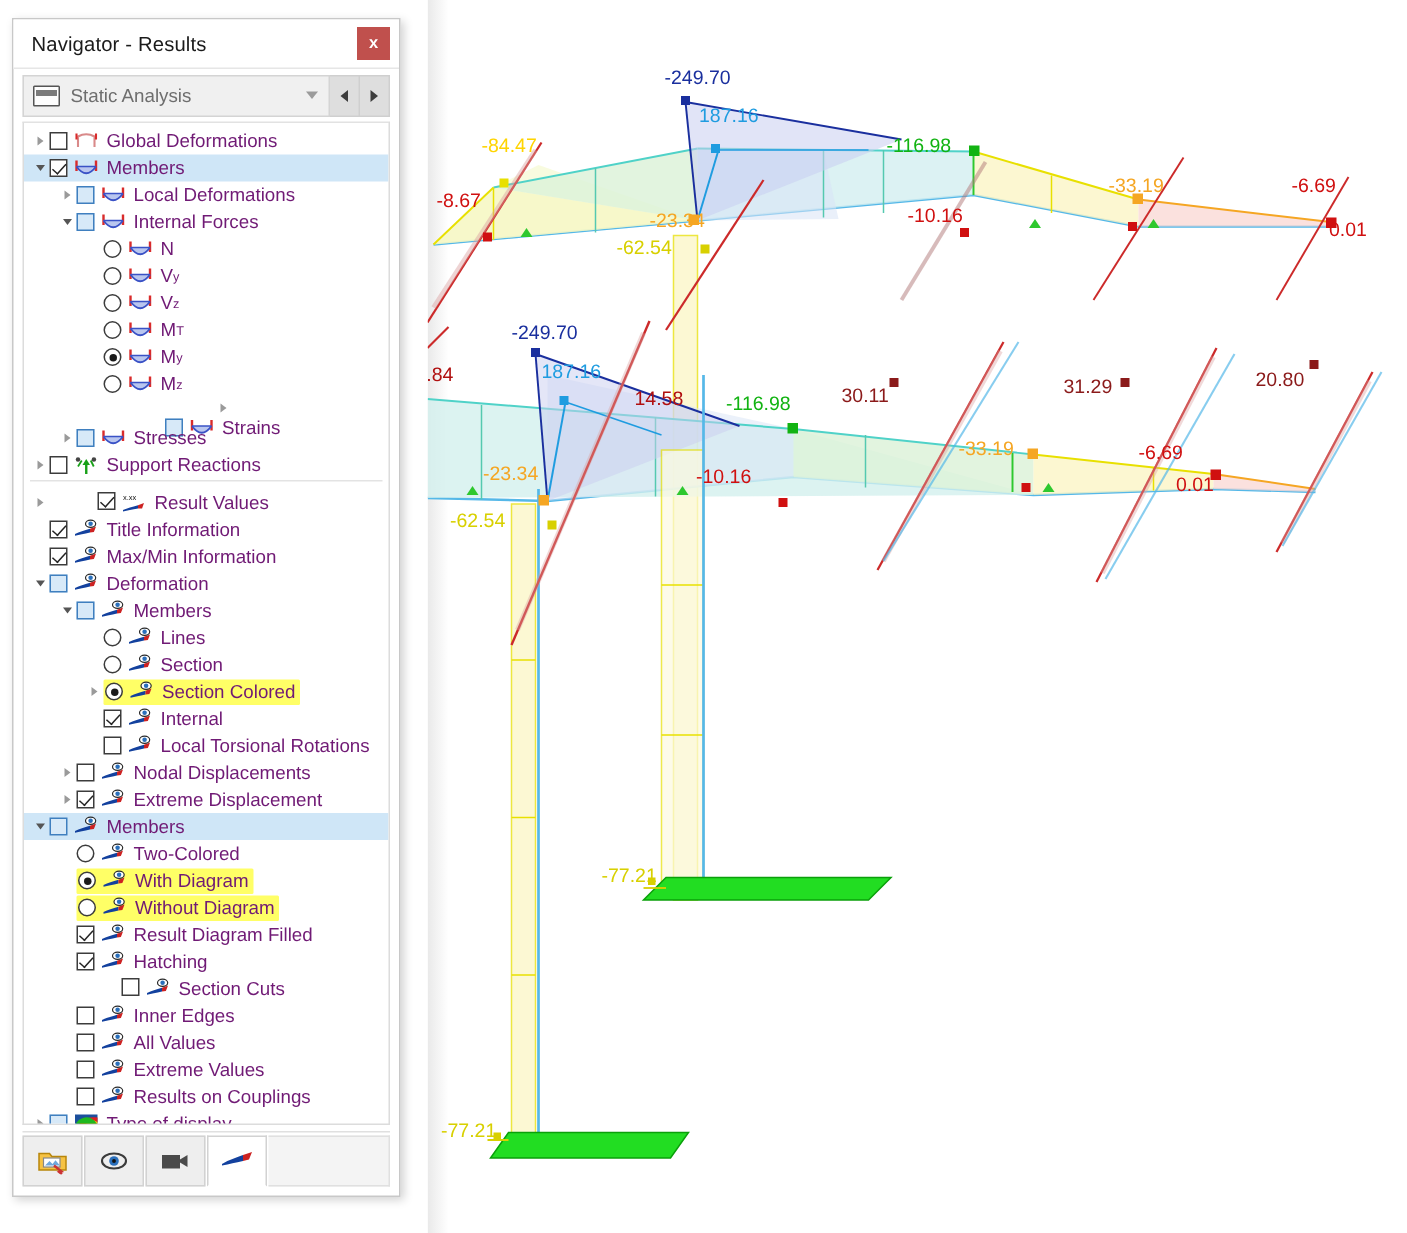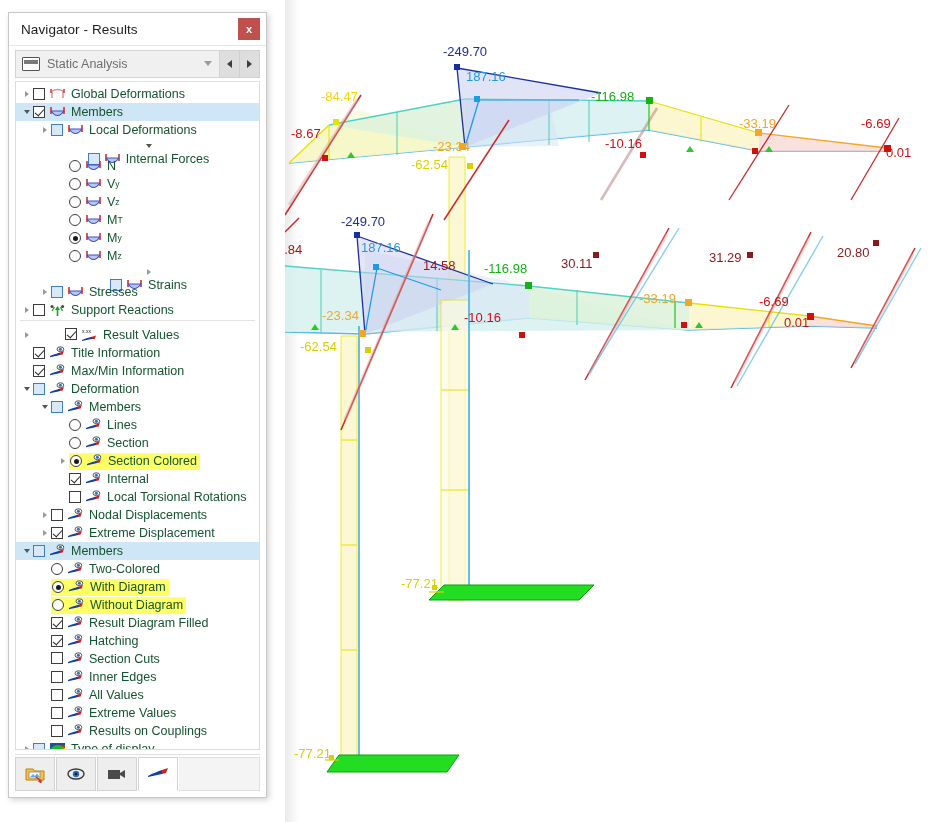--- a/index.html
+++ b/index.html
@@ -71,21 +71,21 @@
   .tri-r{border-top:4px solid transparent;border-bottom:4px solid transparent;border-left:5px solid #3c3c3c;}
 
   
   #treewrap{
     flex:1 1 auto;margin:3px 6px 0 6px;border:1px solid #dcdcdc;border-top:1px solid #e2e2e2;
     background:#fff;overflow:hidden;position:relative;
   }
   #tree{padding:3px 0 0 0;}
   .row{
     height:18px;display:flex;align-items:center;white-space:nowrap;
-    font-size:12.5px;color:#14532d;position:relative;cursor:default;
+    font-size:12.5px;color:#701a75;position:relative;cursor:default;
   }
   .row.sel{background:#cfe6f7;}
   .row .hl{
     background:#ffff66;padding:0 3px 0 1px;border-radius:1px;
     display:inline-flex;align-items:center;height:17px;
   }
   .exp{
     width:13px;flex:0 0 13px;display:flex;align-items:center;justify-content:center;
     cursor:pointer;
   }
@@ -196,21 +196,21 @@
             <span class="cb blue"></span>
             <span class="icn"><svg width="17" height="14" viewBox="0 0 17 14">
                 <path d="M2 2 L2 9" stroke="#d92b2b" stroke-width="1.6"></path>
                 <path d="M15 2 L15 9" stroke="#d92b2b" stroke-width="1.6"></path>
                 <path d="M2 6 Q8.5 15 15 6" fill="#b9c6ef" stroke="#3a52c6" stroke-width="1.2"></path>
                 <path d="M2 6 L15 6" stroke="#3a52c6" stroke-width="1"></path>
               </svg></span>
             <span class="lab">Local Deformations</span>
           </span>
         </div>
-        <div class="row" style="padding-left: 22px; flex-direction: column;">
+        <div class="row" style="padding-left: 22px;">
           <span class="exp">
             <i class="chev-d"></i>
           </span>
           <span style="display: inline-flex; align-items: center;">
             <span class="cb blue"></span>
             <span class="icn"><svg width="17" height="14" viewBox="0 0 17 14">
                 <path d="M2 2 L2 9" stroke="#d92b2b" stroke-width="1.6"></path>
                 <path d="M15 2 L15 9" stroke="#d92b2b" stroke-width="1.6"></path>
                 <path d="M2 6 Q8.5 15 15 6" fill="#b9c6ef" stroke="#3a52c6" stroke-width="1.2"></path>
                 <path d="M2 6 L15 6" stroke="#3a52c6" stroke-width="1"></path>
@@ -591,21 +591,21 @@
                 <path d="M1 10 C4 8.5, 7 7.8, 11 6.5 L11 9 C7 10, 4 10.6, 1 11.2 z" fill="#13419e"></path>
                 <path d="M11 6.5 L15 5 L13.6 8.6 L11 9 z" fill="#cc2222"></path>
                 <ellipse cx="11.4" cy="3.2" rx="3.4" ry="2.4" fill="#fff" stroke="#2a2a2a" stroke-width=".8"></ellipse>
                 <circle cx="11.4" cy="3.2" r="1.5" fill="#2a6fbb"></circle>
               </svg></span>
             <span class="lab">Hatching</span>
           </span>
         </div>
         <div class="row" style="padding-left: 22px;">
           <span class="exp none"></span>
-          <span style="display: inline-flex; align-items: flex-start;">
+          <span style="display: inline-flex; align-items: flex-start; margin-left: 30px;">
             <span class="cb"></span>
             <span class="icn"><svg width="17" height="14" viewBox="0 0 17 14">
                 <path d="M1 10 C4 8.5, 7 7.8, 11 6.5 L11 9 C7 10, 4 10.6, 1 11.2 z" fill="#13419e"></path>
                 <path d="M11 6.5 L15 5 L13.6 8.6 L11 9 z" fill="#cc2222"></path>
                 <ellipse cx="11.4" cy="3.2" rx="3.4" ry="2.4" fill="#fff" stroke="#2a2a2a" stroke-width=".8"></ellipse>
                 <circle cx="11.4" cy="3.2" r="1.5" fill="#2a6fbb"></circle>
               </svg></span>
             <span class="lab">Section Cuts</span>
           </span>
         </div>

